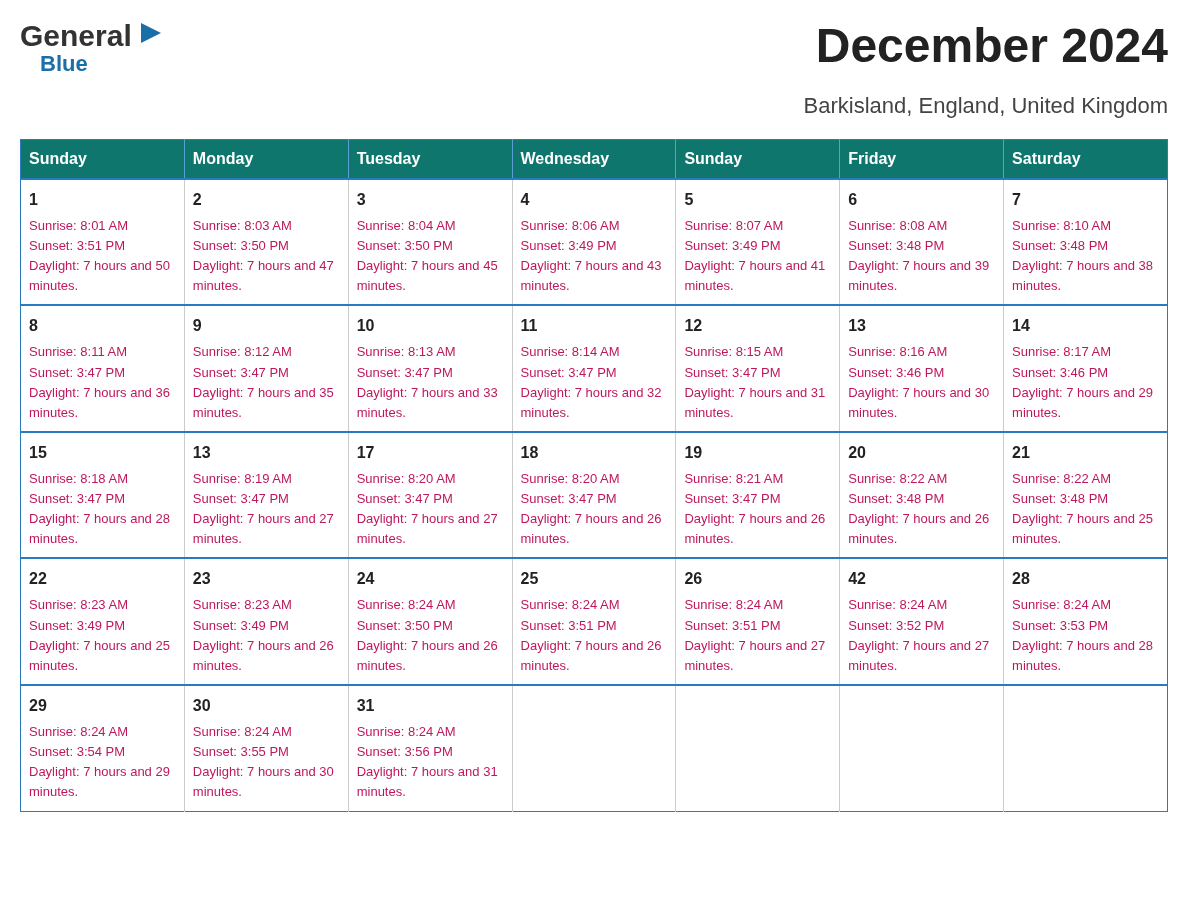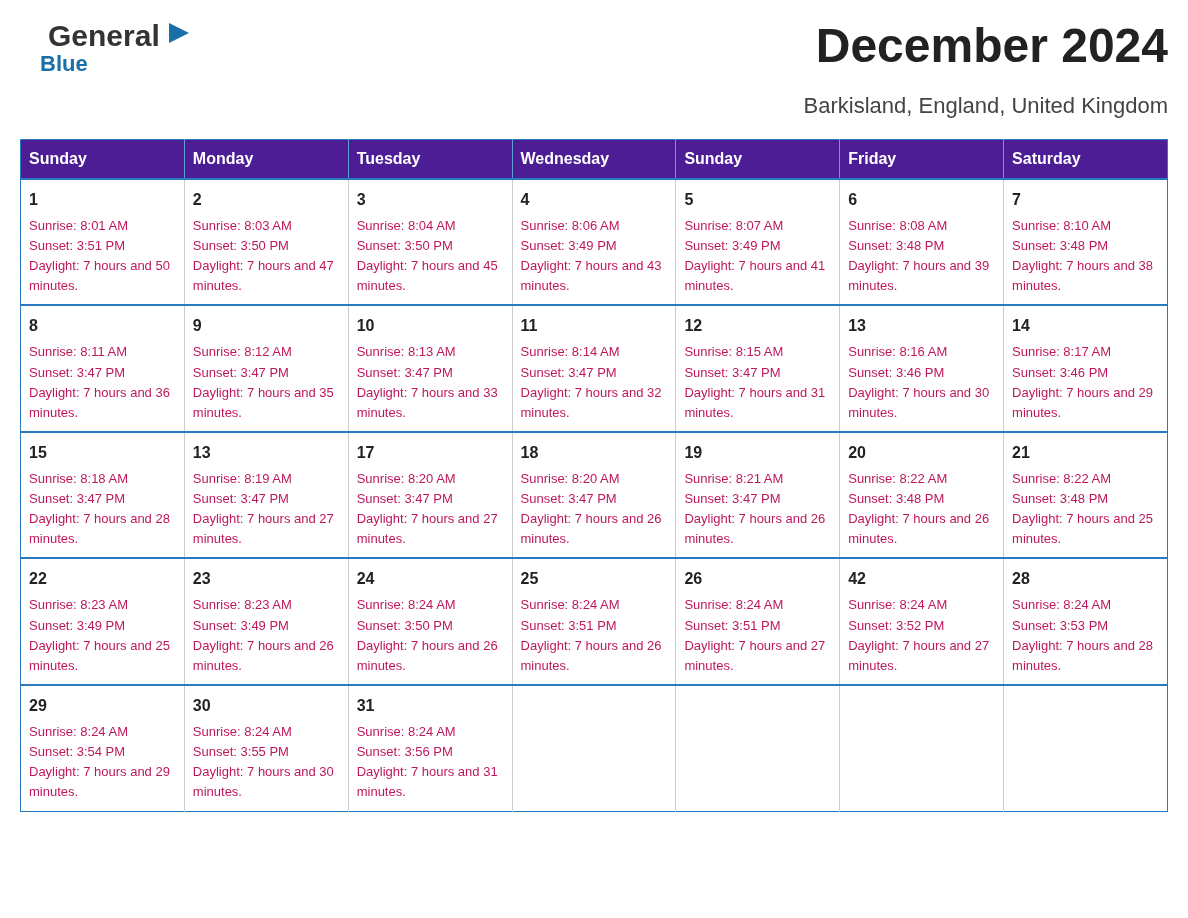--- a/index.html
+++ b/index.html
@@ -29,21 +29,21 @@
       font-size: 22px;
       color: #444;
       margin-top: 20px;
     }
     .calendar {
       width: 100%;
       border-collapse: collapse;
       border: 1px solid #2a7abf;
     }
     .calendar thead tr {
-      background-color: #4c1d95;
+      background-color: #0f766e;
       margin-left: 32px;
     }
     .calendar thead th {
       color: #fff;
       padding: 10px 8px;
       font-size: 16px;
       font-weight: bold;
       text-align: left;
       border-right: 1px solid #5a9fd4;
     }
@@ -87,21 +87,20 @@
       display: flex;
       flex-direction: column;
     }
     .logo-row1 {
       display: flex;
       align-items: center;
       font-size: 30px;
       font-weight: bold;
       color: #333;
       line-height: 1;
-      margin-left: 28px;
     }
     .logo-row2 {
       font-size: 22px;
       font-weight: bold;
       color: #1a6fa8;
       margin-left: 20px;
     }
   </style>
 </head>
 <body>

